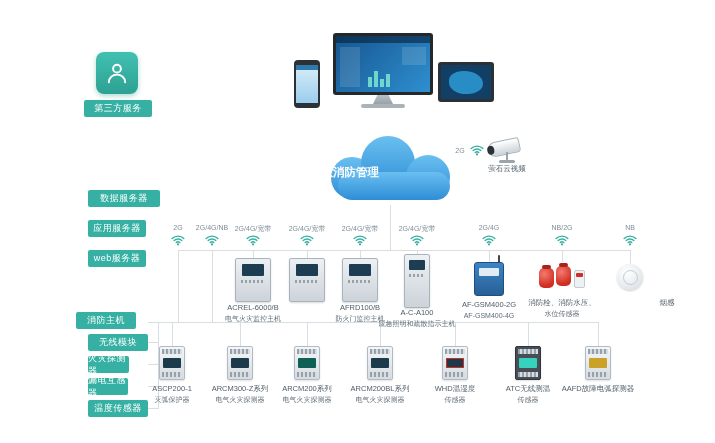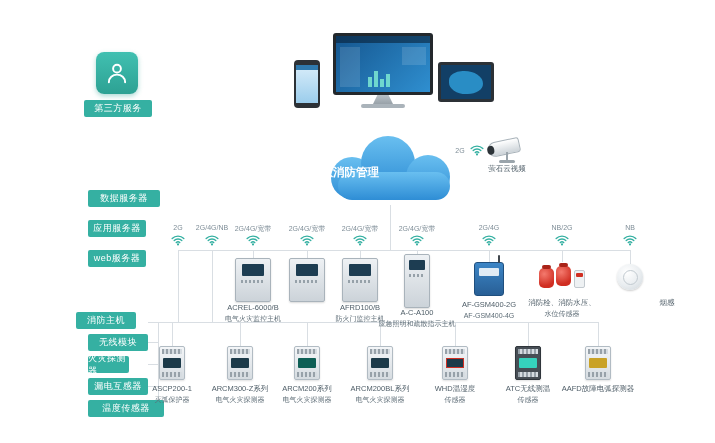--- a/index.html
+++ b/index.html
@@ -330,22 +330,22 @@
 
   <div class="smoke" style="left:630px;top:264px;"></div>
   <div class="dev-label" style="left:630px;top:298px;margin-left:37px;">
     <div>烟感</div>
     <div class="l2"></div>
   </div>
 
   <div class="badge" style="left:76px;top:312px;width:60px;">消防主机</div>
   <div class="badge" style="left:88px;top:334px;width:60px;">无线模块</div>
   <div class="badge" style="left:88px;top:356px;width:41px;">火灾探测器</div>
-  <div class="badge" style="left:88px;top:378px;width:60px;">漏电互感器</div>
-  <div class="badge" style="left:88px;top:400px;width:76px;">温度传感器</div>
+  <div class="badge" style="left:88px;top:378px;width:40px;">漏电互感器</div>
+  <div class="badge" style="left:88px;top:400px;width:60px;">温度传感器</div>
 
   <div class="dinbox" style="left:172px;top:346px;">
     <div class="term"></div>
     <div class="scr"></div>
     <div class="term"></div>
   </div>
   <div class="dev-label" style="left:172px;top:384px;">
     <div>ASCP200-1</div>
     <div class="l2">灭弧保护器</div>
   </div>

